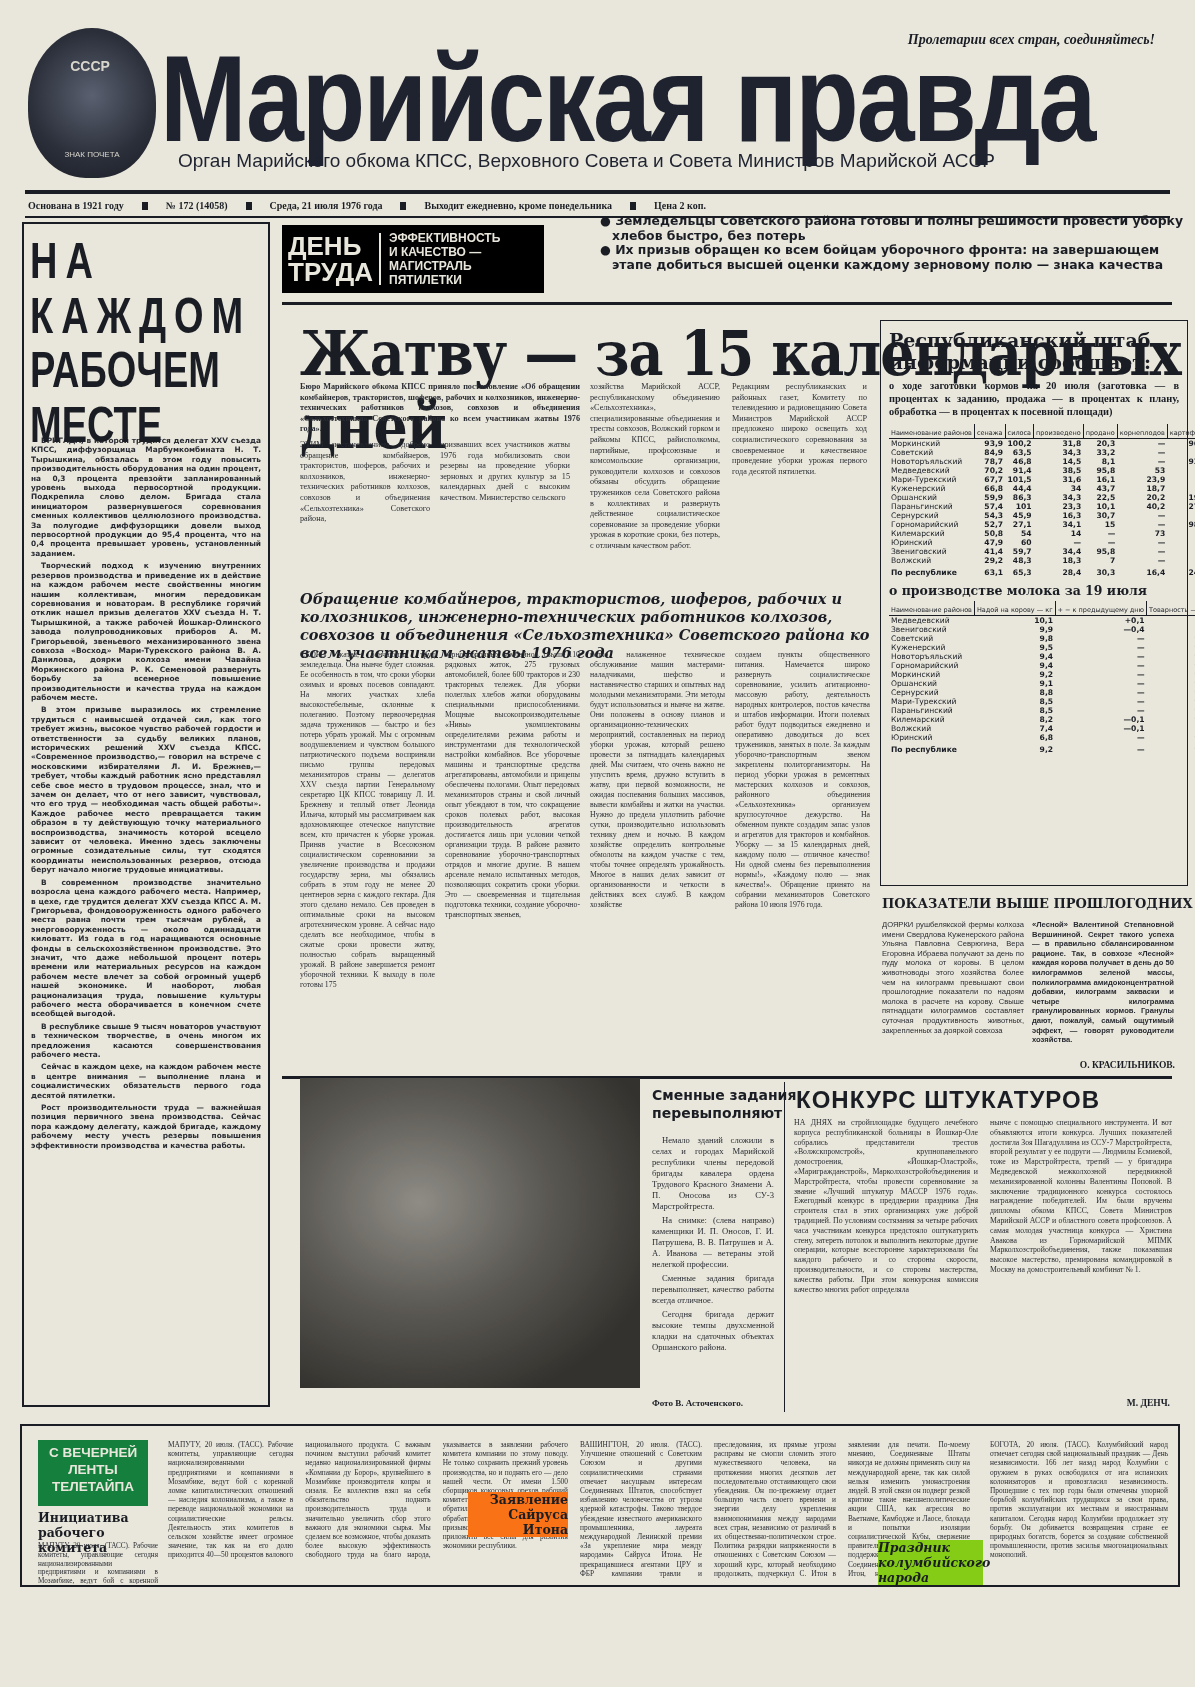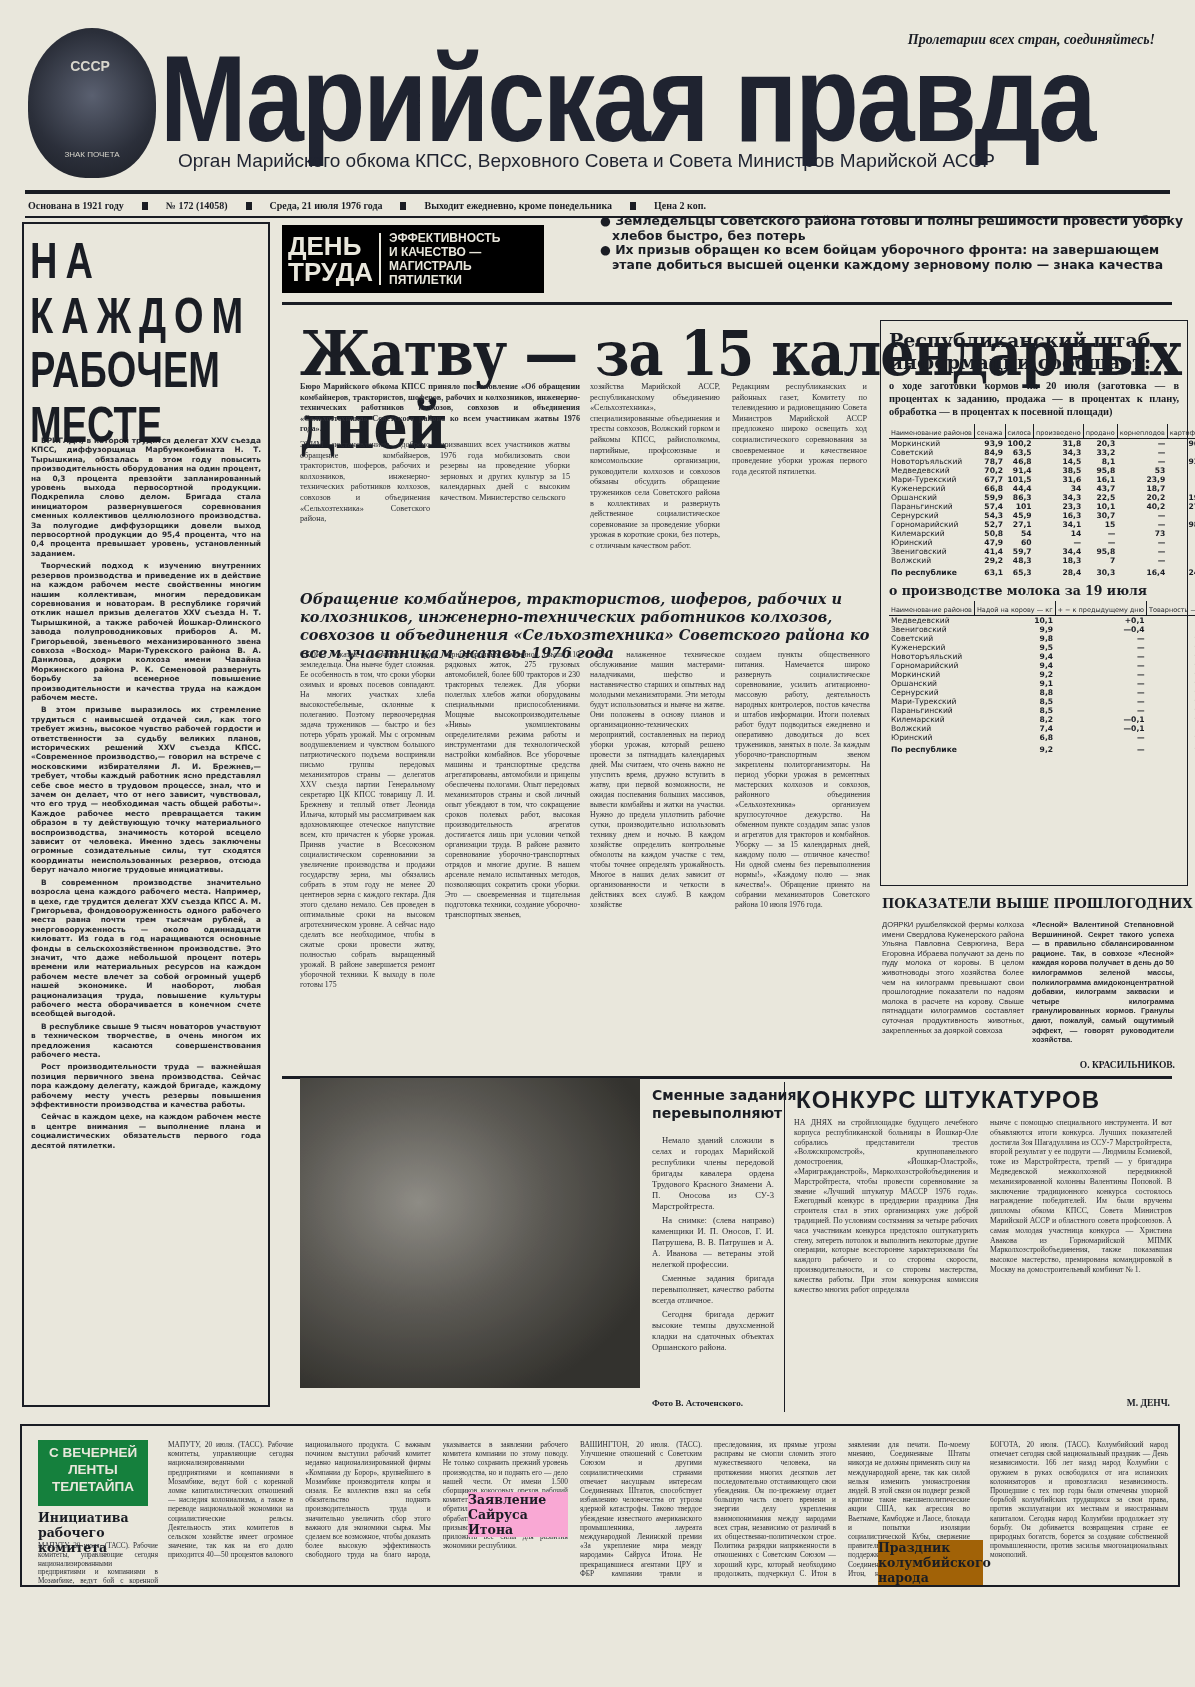--- a/index.html
+++ b/index.html
@@ -77,22 +77,22 @@
     <span style="letter-spacing:8px;">НА КАЖДОМ</span>
     <span>РАБОЧЕМ МЕСТЕ</span>
   </h1>
   <div style="height:30px;"></div>
   <div class="coltext">
     <p>БРИГАДА, в которой трудится делегат XXV съезда КПСС, диффузорщица Марбумкомбината Н. Т. Тырышкина, обязалась в этом году повысить производительность оборудования на один процент, на 0,3 процента превзойти запланированный уровень выхода первосортной продукции. Подкрепила слово делом. Бригада стала инициатором развернувшегося соревнования сменных коллективов целлюлозного производства. За полугодие диффузорщики довели выход первосортной продукции до 95,4 процента, что на 0,4 процента превышает уровень, установленный заданием.</p>
     <p>Творческий подход к изучению внутренних резервов производства и приведение их в действие на каждом рабочем месте свойственны многим нашим коллективам, многим передовикам соревнования и новаторам. В республике горячий отклик нашел призыв делегатов XXV съезда Н. Т. Тырышкиной, а также рабочей Йошкар-Олинского завода полупроводниковых приборов А. М. Григорьевой, звеньевого механизированного звена совхоза «Восход» Мари-Турекского района В. А. Данилова, доярки колхоза имени Чавайна Моркинского района Р. К. Семеновой развернуть борьбу за всемерное повышение производительности и качества труда на каждом рабочем месте.</p>
     <p>В этом призыве выразилось их стремление трудиться с наивысшей отдачей сил, как того требует жизнь, высокое чувство рабочей гордости и ответственности за судьбу великих планов, исторических решений XXV съезда КПСС. «Современное производство,— говорил на встрече с московскими избирателями Л. И. Брежнев,— требует, чтобы каждый работник ясно представлял себе свое место в трудовом процессе, знал, что и зачем он делает, что от него зависит, чувствовал, что его труд — необходимая часть общей работы». Каждое рабочее место превращается таким образом в ту действующую точку материального воспроизводства, значимость которой всецело зависит от человека. Именно здесь заключены огромные созидательные силы, тут сходятся координаты неиспользованных резервов, отсюда берут начало многие трудовые инициативы.</p>
     <p>В современном производстве значительно возросла цена каждого рабочего места. Например, в цехе, где трудится делегат XXV съезда КПСС А. М. Григорьева, фондовооруженность одного рабочего места равна почти трем тысячам рублей, а энерговооруженность — около одиннадцати киловатт. Из года в год наращиваются основные фонды в сельскохозяйственном производстве. Это значит, что даже небольшой процент потерь времени или материальных ресурсов на каждом рабочем месте влечет за собой огромный ущерб нашей экономике. И наоборот, любая рационализация труда, повышение культуры рабочего места оборачивается в конечном счете всеобщей выгодой.</p>
     <p>В республике свыше 9 тысяч новаторов участвуют в техническом творчестве, в очень многом их предложения касаются совершенствования рабочего места.</p>
+    <p>Сейчас в каждом цехе, на каждом рабочем месте в центре внимания — выполнение плана и социалистических обязательств первого года десятой пятилетки.</p>
     <p>Рост производительности труда — важнейшая позиция первичного звена производства. Сейчас пора каждому делегату, каждой бригаде, каждому рабочему месту учесть резервы повышения эффективности производства и качества работы.</p>
-    <p>Сейчас в каждом цехе, на каждом рабочем месте в центре внимания — выполнение плана и социалистических обязательств первого года десятой пятилетки.</p>
   </div>
 </div>
 
 <div class="abs badge">
   <div class="big">
     <div>ДЕНЬ</div>
     <div>ТРУДА</div>
   </div>
   <div class="small">
     <div>ЭФФЕКТИВНОСТЬ</div>
@@ -406,16 +406,16 @@
 
 <div class="abs teletype"></div>
 <div class="abs tele-badge">
   <div>С ВЕЧЕРНЕЙ</div>
   <div>ЛЕНТЫ</div>
   <div>ТЕЛЕТАЙПА</div>
 </div>
 <div class="abs small-h" style="left:38px;top:1510px;width:120px;">Инициатива рабочего комитета</div>
 <div class="abs coltext" style="left:38px;top:1542px;width:120px;font-size:7.2px;line-height:8.8px;height:42px;overflow:hidden;">МАПУТУ, 20 июля. (ТАСС). Рабочие комитеты, управляющие сегодня национализированными предприятиями и компаниями в Мозамбике, ведут бой с коренной ломке капиталистических отношений — наследия колониализма, а также в переводе национальной экономики на социалистические рельсы. Деятельность этих комитетов в сельском хозяйстве имеет огромное значение, так как на его долю приходится 40—50 процентов валового национального продукта. С важным почином выступил рабочий комитет недавно национализированной фирмы «Компаниа ду Борор», крупнейшего в Мозамбике производителя копры и сизаля. Ее коллектив взял на себя обязательство поднять производительность труда и значительно увеличить сбор этого важного для экономики сырья. Мы сделаем все возможное, чтобы доказать более высокую эффективность свободного труда на благо народа, указывается в заявлении рабочего комитета компании по этому поводу. Не только сохранить прежний уровень производства, но и поднять его — дело нашей чести. От имени 1.500 сборщиков кокосовых орехов рабочий комитет «Компаниа ду Борор» обратился ко всем предприятиям обрабатывающей промышленности с призывом поддержать их инициативу и приложить все силы для развития экономики республики.</div>
 <div class="abs coltext" style="left:168px;top:1440px;width:400px;font-size:7.4px;line-height:9.2px;height:140px;overflow:hidden;column-count:3;column-gap:12px;">МАПУТУ, 20 июля. (ТАСС). Рабочие комитеты, управляющие сегодня национализированными предприятиями и компаниями в Мозамбике, ведут бой с коренной ломке капиталистических отношений — наследия колониализма, а также в переводе национальной экономики на социалистические рельсы. Деятельность этих комитетов в сельском хозяйстве имеет огромное значение, так как на его долю приходится 40—50 процентов валового национального продукта. С важным почином выступил рабочий комитет недавно национализированной фирмы «Компаниа ду Борор», крупнейшего в Мозамбике производителя копры и сизаля. Ее коллектив взял на себя обязательство поднять производительность труда и значительно увеличить сбор этого важного для экономики сырья. Мы сделаем все возможное, чтобы доказать более высокую эффективность свободного труда на благо народа, указывается в заявлении рабочего комитета компании по этому поводу. Не только сохранить прежний уровень производства, но и поднять его — дело нашей чести. От имени 1.500 сборщиков кокосовых орехов рабочий комитет «Компаниа ду Борор» обратился ко всем предприятиям обрабатывающей промышленности с призывом поддержать их инициативу и приложить все силы для развития экономики республики.</div>
-<div class="abs small-h" style="left:468px;top:1492px;width:100px;background:#f9a8d4;">Заявление Сайруса Итона</div>
+<div class="abs small-h" style="left:468px;top:1492px;width:100px;background:#f97316;text-align:right;">Заявление Сайруса Итона</div>
 <div class="abs coltext" style="left:580px;top:1440px;width:390px;font-size:7.4px;line-height:9.2px;height:140px;overflow:hidden;column-count:3;column-gap:12px;">ВАШИНГТОН, 20 июля. (ТАСС). Улучшение отношений с Советским Союзом и другими социалистическими странами отвечает насущным интересам Соединенных Штатов, способствует избавлению человечества от угрозы ядерной катастрофы. Таково твердое убеждение известного американского промышленника, лауреата международной Ленинской премии «За укрепление мира между народами» Сайруса Итона. Не прекращавшиеся агентами ЦРУ и ФБР кампании травли и преследования, их прямые угрозы расправы не смогли сломить этого мужественного человека, на протяжении многих десятков лет последовательно отстаивающего свои убеждения. Он по-прежнему отдает большую часть своего времени и энергии делу укрепления взаимопонимания между народами всех стран, независимо от различий в их общественно-политическом строе. Политика разрядки напряженности в отношениях с Советским Союзом — хороший курс, который необходимо продолжать, подчеркнул С. Итон в заявлении для печати. По-моему мнению, Соединенные Штаты никогда не должны применять силу на международной арене, так как силой нельзя изменить умонастроения людей. В этой связи он подверг резкой критике такие внешнеполитические акции США, как агрессия во Вьетнаме, Камбодже и Лаосе, блокада и попытки изоляции социалистической Кубы, свержение правительства С. Альенде в Чили, поддержка раскольников в Анголе. Соединенным Штатам, заявил С. Итон, необходимо отказаться от антикоммунизма в своей внешней политике.</div>
-<div class="abs small-h" style="left:878px;top:1540px;width:105px;background:#a16207;">Праздник колумбийского народа</div>
+<div class="abs small-h" style="left:878px;top:1540px;width:105px;background:#84cc16;font-style:italic;">Праздник колумбийского народа</div>
 <div class="abs coltext" style="left:990px;top:1440px;width:178px;font-size:7.4px;line-height:9.2px;height:140px;overflow:hidden;">БОГОТА, 20 июля. (ТАСС). Колумбийский народ отмечает сегодня свой национальный праздник — День независимости. 166 лет назад народ Колумбии с оружием в руках освободился от ига испанских колонизаторов и провозгласил независимость. Прошедшие с тех пор годы были отмечены упорной борьбой колумбийских трудящихся за свои права, против эксплуатации их местным и иностранным капиталом. Сегодня народ Колумбии продолжает эту борьбу. Он добивается возвращения стране ее природных богатств, борется за создание собственной промышленности, против засилья многонациональных монополий.</div>
 
 </body></html>

